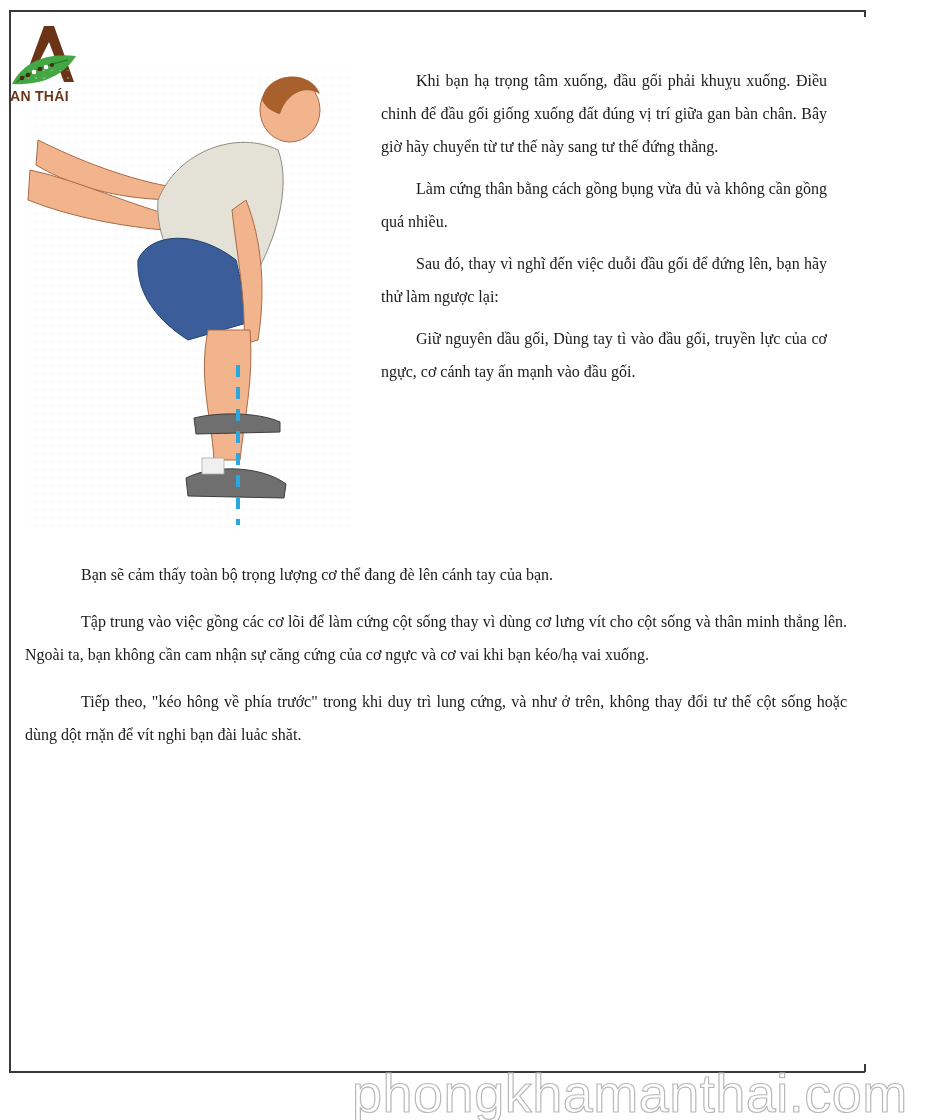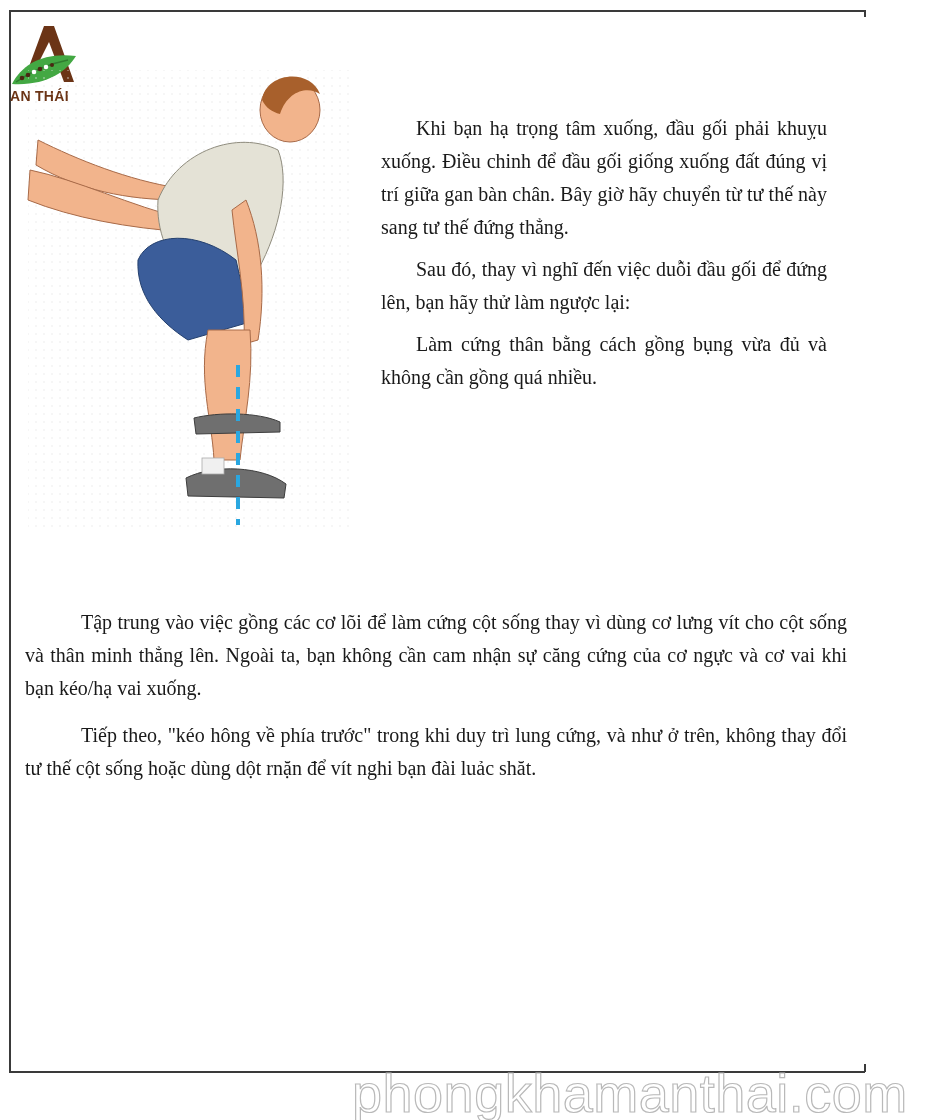--- a/index.html
+++ b/index.html
@@ -19,21 +19,21 @@
 
   .logo { position: absolute; left: 8px; top: 20px; width: 80px; height: 90px; }
   .logo-text {
     position: absolute; left: 10px; top: 88px;
     font-family: "Liberation Sans", "DejaVu Sans", sans-serif;
     font-weight: bold; font-size: 14px; color: #6b3416; letter-spacing: 0.3px;
   }
 
   .illustration { position: absolute; left: 18px; top: 60px; width: 340px; height: 475px; }
 
-  .text-block { position: absolute; font-size: 20px; line-height: 33px; text-align: justify; margin-top: 48px; }
+  .text-block { position: absolute; font-size: 16px; line-height: 33px; text-align: justify; }
   .text-block p { margin: 0; text-indent: 35px; }
   .right-col { left: 381px; top: 64px; width: 446px; }
   .right-col p { margin-bottom: 9px; }
   .full-col { left: 25px; top: 558px; width: 822px; }
   .full-col p { margin-bottom: 14px; text-indent: 56px; }
 
   .watermark {
     position: absolute; left: 352px; top: 1062px;
     font-family: "Liberation Sans", "DejaVu Sans", sans-serif;
     font-size: 54px; color: #ffffff; letter-spacing: 0.5px;
@@ -84,22 +84,24 @@
 
   <path d="M176,358 C200,352 240,352 262,362 L262,372 L178,374 Z" fill="#6f6f6f" stroke="#3d3d3d" stroke-width="1"></path>
   <path d="M168,418 C196,404 244,406 268,424 L266,438 L170,436 Z" fill="#6f6f6f" stroke="#3d3d3d" stroke-width="1"></path>
   <rect x="184" y="398" width="22" height="16" fill="#f0f0f0" stroke="#aaaaaa" stroke-width="0.8"></rect>
 
   <line x1="220" y1="305" x2="220" y2="465" stroke="#2aa7e0" stroke-width="4" stroke-dasharray="12,10"></line>
 </svg>
 
 <div class="text-block right-col">
   <p>Khi bạn hạ trọng tâm xuống, đầu gối phải khuỵu xuống. Điều chinh để đầu gối giống xuống đất đúng vị trí giữa gan bàn chân. Bây giờ hãy chuyển từ tư thế này sang tư thế đứng thẳng.</p>
+  <p>Làm cứng thân bằng cách gồng bụng vừa đủ và không cần gồng quá nhiều.</p>
   <p>Sau đó, thay vì nghĩ đến việc duỗi đầu gối để đứng lên, bạn hãy thử làm ngược lại:</p>
-  <p>Làm cứng thân bằng cách gồng bụng vừa đủ và không cần gồng quá nhiều.</p>
+  <p>Giữ nguyên dầu gối, Dùng tay tì vào đầu gối, truyền lực của cơ ngực, cơ cánh tay ấn mạnh vào đầu gối.</p>
 </div>
 
 <div class="text-block full-col">
+  <p>Bạn sẽ cảm thấy toàn bộ trọng lượng cơ thể đang đè lên cánh tay của bạn.</p>
   <p>Tập trung vào việc gồng các cơ lõi để làm cứng cột sống thay vì dùng cơ lưng vít cho cột sống và thân minh thẳng lên. Ngoài ta, bạn không cần cam nhận sự căng cứng của cơ ngực và cơ vai khi bạn kéo/hạ vai xuống.</p>
   <p>Tiếp theo, "kéo hông về phía trước" trong khi duy trì lung cứng, và như ở trên, không thay đổi tư thế cột sống hoặc dùng dột rnặn để vít nghi bạn đài luảc shăt.</p>
 </div>
 
 <div class="watermark">phongkhamanthai.com</div>
 
 </body></html>

